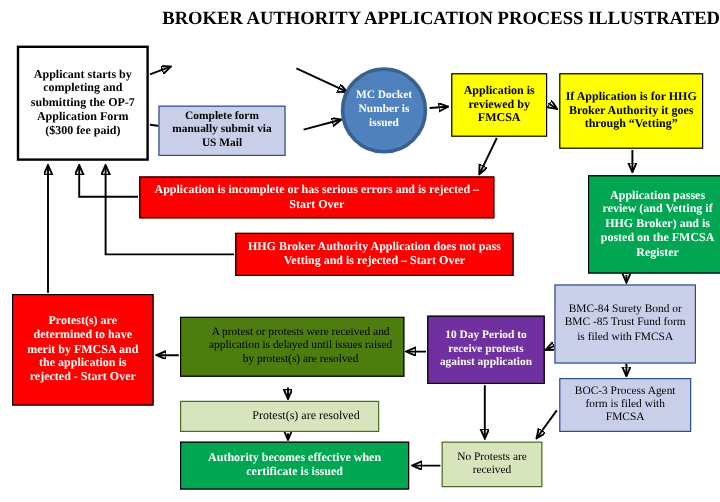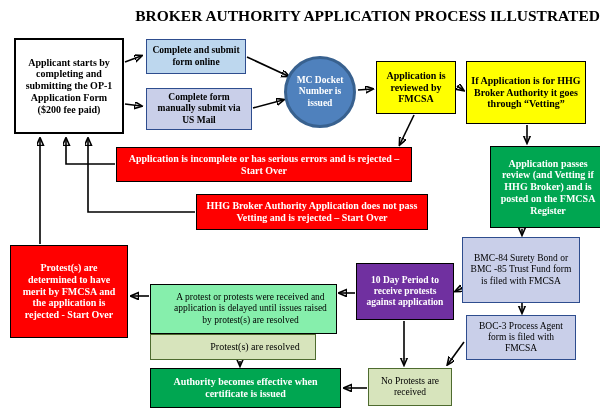--- a/index.html
+++ b/index.html
@@ -12,31 +12,31 @@
     text-align:right; font-weight:bold; font-size:15.5px; color:#000;
   }
   .node {
     position:absolute; box-sizing:border-box;
     display:flex; align-items:center; justify-content:center;
     text-align:center; padding:2px 4px; line-height:1.18; color:#000;
   }
 
   #n-start            { left:14px;  top:38px;  width:110px; height:96px; background:#ffffff; border:2px solid #000; font-weight:bold; font-size:10px; }
   #n-online           { left:146px; top:39px;  width:100px; height:35px; background:#bdd7ee; border:1px solid #2e4d8e; font-weight:bold; font-size:9.5px; }
-  #n-mail             { left:146px; top:88px;  width:106px; height:42px; background:#c9cfe9; border:1px solid #2e4d8e; font-weight:bold; font-size:9.5px; }
+  #n-mail             { left:132px; top:88px;  width:106px; height:42px; background:#c9cfe9; border:1px solid #2e4d8e; font-weight:bold; font-size:9.5px; }
   #n-docket           { left:284px; top:56px;  width:72px;  height:72px; background:#4f81bd; border:3px solid #38618f; border-radius:50%; color:#fff; font-weight:bold; font-size:9.5px; padding:6px; }
   #n-review           { left:376px; top:61px;  width:80px;  height:53px; background:#ffff00; border:1.5px solid #000; font-weight:bold; font-size:10px; }
   #n-vetting          { left:466px; top:61px;  width:120px; height:63px; background:#ffff00; border:1.5px solid #000; font-weight:bold; font-size:10px; }
   #n-rejected-errors  { left:116px; top:147px; width:296px; height:35px; background:#ff0000; border:1px solid #000; color:#fff; font-weight:bold; font-size:10px; }
   #n-rejected-vetting { left:196px; top:194px; width:232px; height:36px; background:#ff0000; border:1px solid #000; color:#fff; font-weight:bold; font-size:10px; }
   #n-passes           { left:466px; top:146px; width:116px; height:82px; background:#00a651; border:1px solid #000; color:#fff; font-weight:bold; font-size:10px;margin-left:24px; }
   #n-bmc              { left:462px; top:237px; width:118px; height:66px; background:#c9cfe9; border:1px solid #2e4d8e; font-size:9.5px; }
   #n-boc              { left:466px; top:315px; width:110px; height:45px; background:#c9cfe9; border:1px solid #2e4d8e; font-size:9.5px; }
   #n-protest-period   { left:356px; top:263px; width:98px;  height:57px; background:#7030a0; border:1px solid #000; color:#fff; font-weight:bold; font-size:9.5px; }
-  #n-protest-received { left:150px; top:284px; width:187px; height:50px; background:#86efac; border:1px solid #000; font-size:9.5px;padding-left:18px; }
+  #n-protest-received { left:150px; top:264px; width:187px; height:50px; background:#4d7c0f; border:1px solid #000; font-size:9.5px;padding-left:18px; }
   #n-protest-merit    { left:10px;  top:245px; width:118px; height:93px; background:#ff0000; border:1px solid #000; color:#fff; font-weight:bold; font-size:10px; }
   #n-protest-resolved { left:150px; top:334px; width:166px; height:26px; background:#d7e4bc; border:1px solid #4e6b2f; font-size:10px;padding-left:48px; }
   #n-effective        { left:150px; top:368px; width:191px; height:40px; background:#00a651; border:1px solid #000; color:#fff; font-weight:bold; font-size:10px; }
   #n-no-protests      { left:368px; top:368px; width:84px;  height:38px; background:#d7e4bc; border:1px solid #4e6b2f; font-size:9.5px; }
 
   .arrows { position:absolute; left:0; top:0; width:600px; height:418px; pointer-events:none; }
   .arrows path { fill:none; stroke:#000; stroke-width:1.6; }
 </style>
 </head>
 <body>
@@ -67,22 +67,21 @@
     <path d="M355,293 L340,293" marker-end="url(#ah)"></path>
     <path d="M149,296 L132,296" marker-end="url(#ah)"></path>
     <path d="M40,244 L40,139" marker-end="url(#ah)"></path>
     <path d="M240,323 L240,331" marker-end="url(#ah)"></path>
     <path d="M240,361 L240,365" marker-end="url(#ah)"></path>
     <path d="M367,388 L345,388" marker-end="url(#ah)"></path>
     <path d="M404,321 L404,364" marker-end="url(#ah)"></path>
     <path d="M464,342 L448,364" marker-end="url(#ah)"></path>
   </svg>
 
-  <div class="node" id="n-start">Applicant starts by completing and submitting the OP-1 Application Form ($200 fee paid)</div>
-  <div class="node" id="n-online">Complete and submit form online</div>
+  <div class="node" id="n-start">Applicant starts by completing and submitting the OP-7 Application Form ($300 fee paid)</div>
   <div class="node" id="n-mail">Complete form manually submit via US Mail</div>
   <div class="node" id="n-docket">MC Docket Number is issued</div>
   <div class="node" id="n-review">Application is reviewed by FMCSA</div>
   <div class="node" id="n-vetting">If Application is for HHG Broker Authority it goes through “Vetting”</div>
   <div class="node" id="n-rejected-errors">Application is incomplete or has serious errors and is rejected – Start Over</div>
   <div class="node" id="n-rejected-vetting">HHG Broker Authority Application does not pass Vetting and is rejected – Start Over</div>
   <div class="node" id="n-passes">Application passes review (and Vetting if HHG Broker) and is posted on the FMCSA Register</div>
   <div class="node" id="n-bmc">BMC-84 Surety Bond or BMC -85 Trust Fund form is filed with FMCSA</div>
   <div class="node" id="n-boc">BOC-3 Process Agent form is filed with FMCSA</div>
   <div class="node" id="n-protest-period">10 Day Period to receive protests against application</div>

